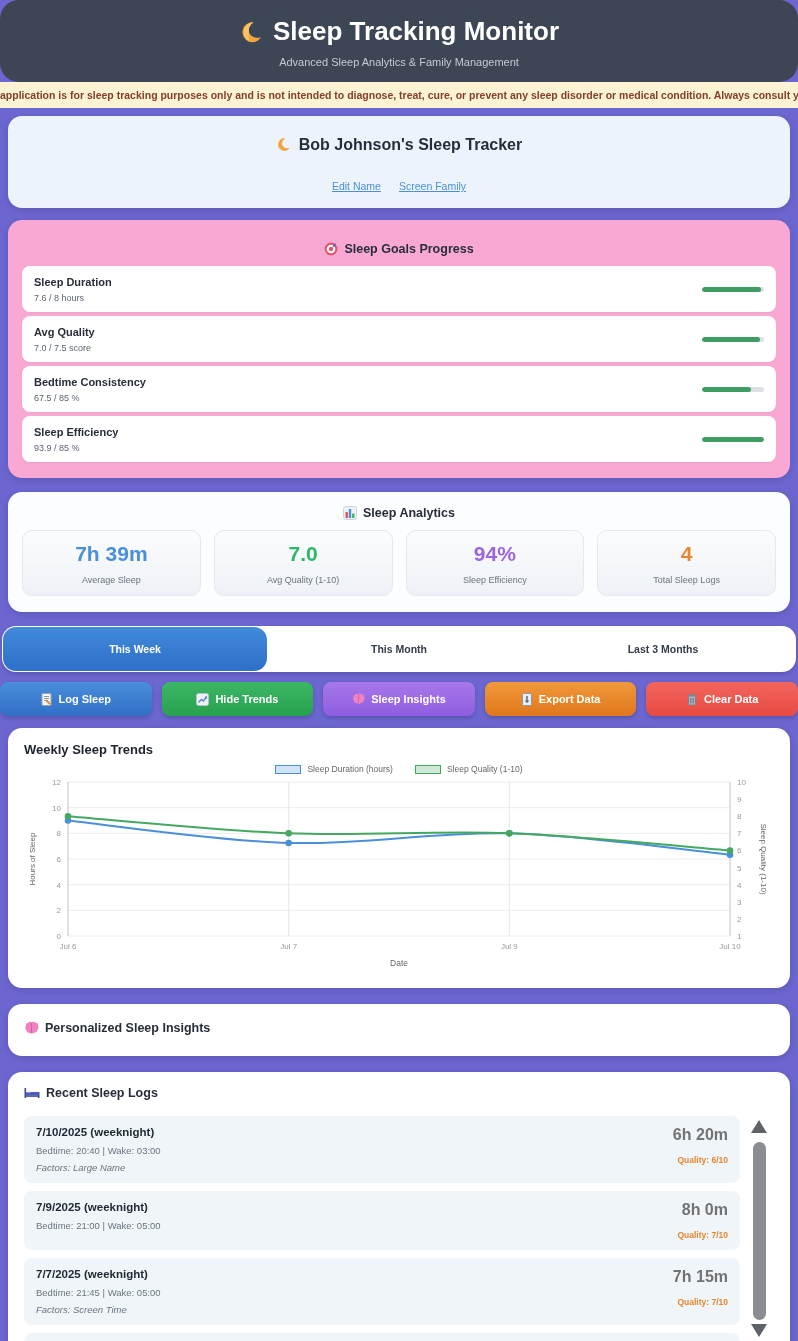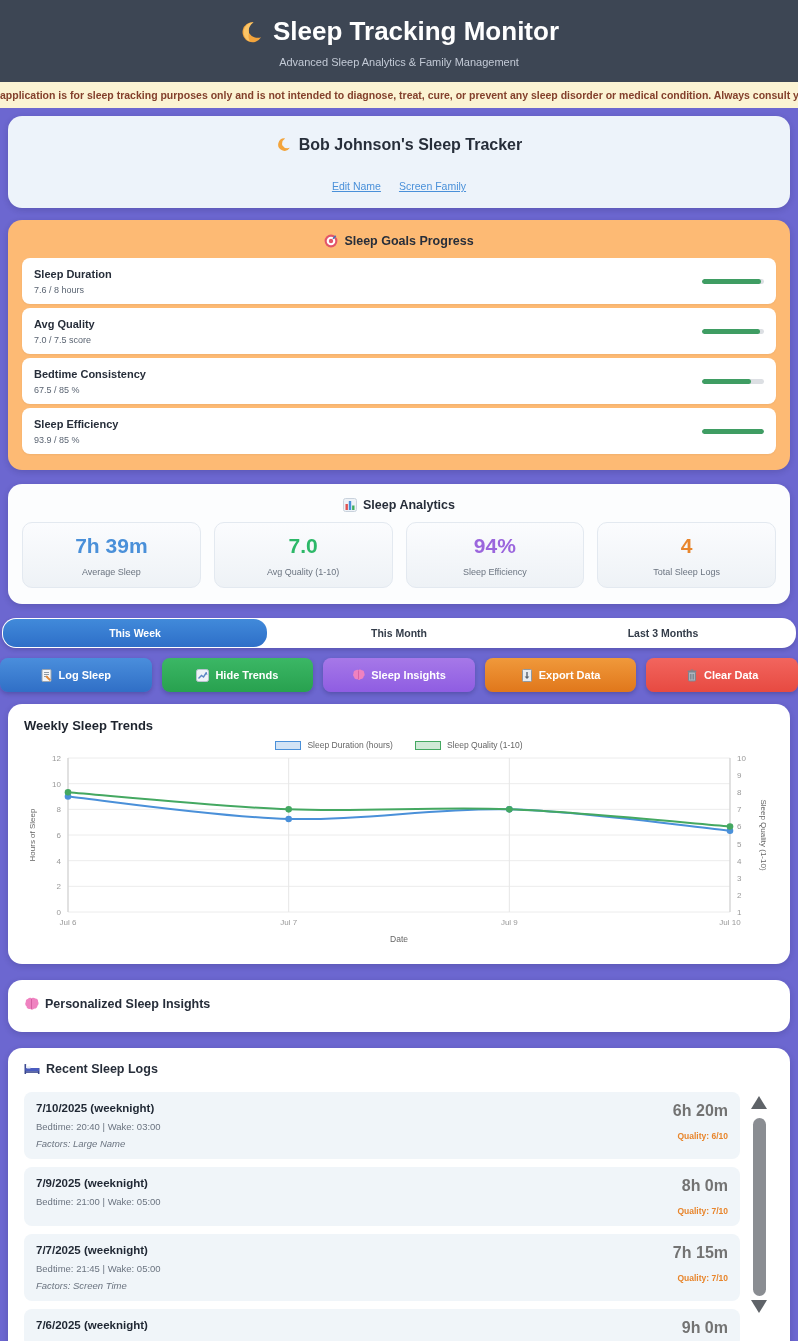--- a/index.html
+++ b/index.html
@@ -1,59 +1,59 @@
 <!DOCTYPE html>
 <html><head>
 <meta charset="utf-8">
 <style>
   * { margin:0; padding:0; box-sizing:border-box; }
   html,body { width:798px; height:1341px; overflow:hidden; }
   body { background:#6c67d0; font-family:"Liberation Sans", sans-serif; }
 
   
-  .app-header { background:#3d4654; text-align:center; padding:16px 0 14px; }
+  .app-header { background:#3d4654; text-align:center; padding:16px 0 14px;border-radius:19px; }
   .app-header h1 { color:#fff; font-size:26px; font-weight:bold; display:inline-flex; align-items:center; gap:10px; }
   .app-header .subtitle { color:#c3cad6; font-size:11px; margin-top:8px; }
 
   
   .disclaimer { background:#fbf3d3; color:#83402c; font-size:10.5px; font-weight:600;
     padding:7px 0; white-space:nowrap; overflow:hidden; text-align:center; }
 
   .card { background:#fff; border-radius:14px; margin:0 8px; box-shadow:0 2px 6px rgba(20,20,60,.18); }
 
   
   .profile-card { margin-top:8px; background:#edf3fa; text-align:center; padding:20px 0 16px; }
   .profile-card h2 { font-size:16px; color:#272e3a; display:inline-flex; align-items:center; gap:8px; }
   .profile-links { margin-top:24px; display:flex; justify-content:center; gap:18px; }
   .profile-links a { color:#4a90d9; font-size:10.5px; text-decoration:underline; cursor:pointer; }
 
   
   .sec-heading { font-size:12.5px; font-weight:bold; color:#272e3a; display:flex; align-items:center; gap:6px; }
   .sec-heading.centered { justify-content:center; }
 
   
-  .goals-card { margin-top:12px; background:#fdba74; padding:14px 14px 16px; }
+  .goals-card { margin-top:12px; background:#f9a8d4; padding:22px 14px 16px; }
   .goal-row { background:#fff; border-radius:8px; margin-top:4px; height:46px; padding:7px 12px;
     display:flex; align-items:center; justify-content:space-between; box-shadow:0 1px 2px rgba(0,0,0,.05); }
   .goal-left .goal-name { font-size:11px; font-weight:bold; color:#272e3a; }
   .goal-left .goal-value { font-size:9px; color:#5a6472; margin-top:5px; }
   .goal-bar { width:62px; height:5px; border-radius:3px; background:#dcdfe3; overflow:hidden; }
   .goal-fill { height:100%; border-radius:3px; }
   .goals-card .sec-heading { margin-bottom:10px; }
 
   
   .analytics-card { margin-top:14px; background:#fcfdfe; padding:14px 14px 16px; }
   .stats-row { display:grid; grid-template-columns:repeat(4,1fr); gap:13px; margin-top:10px; }
   .stat-card { background:linear-gradient(180deg,#fbfcfe,#eef2f6); border:1px solid #e3e9f0; border-radius:10px;
     height:66px; display:flex; flex-direction:column; align-items:center; justify-content:center; gap:9px; }
   .stat-value { font-size:21px; font-weight:bold; }
   .stat-label { font-size:9px; color:#6b7480; }
 
   
-  .tab-bar { margin:14px 2px 0; background:#fff; border-radius:14px; height:30px; display:flex; padding:1px;
+  .tab-bar { margin:14px 2px 0; background:#fff; border-radius:14px; height:46px; display:flex; padding:1px;
     box-shadow:0 2px 4px rgba(20,20,60,.2); }
   .tab { flex:1; display:flex; align-items:center; justify-content:center; font-size:10.5px; font-weight:bold;
     color:#333c49; cursor:pointer; border-radius:13px; }
   .tab.active { background:linear-gradient(180deg,#418ada,#2e6fc8); color:#fff; }
 
   
   .actions-row { margin-top:10px; display:flex; gap:10px; }
   .action-btn { flex:1; height:34px; border:none; border-radius:8px; color:#fff; font-size:11px; font-weight:bold;
     font-family:inherit; display:flex; align-items:center; justify-content:center; gap:6px; cursor:pointer;
     box-shadow:0 2px 4px rgba(20,20,60,.25); }

